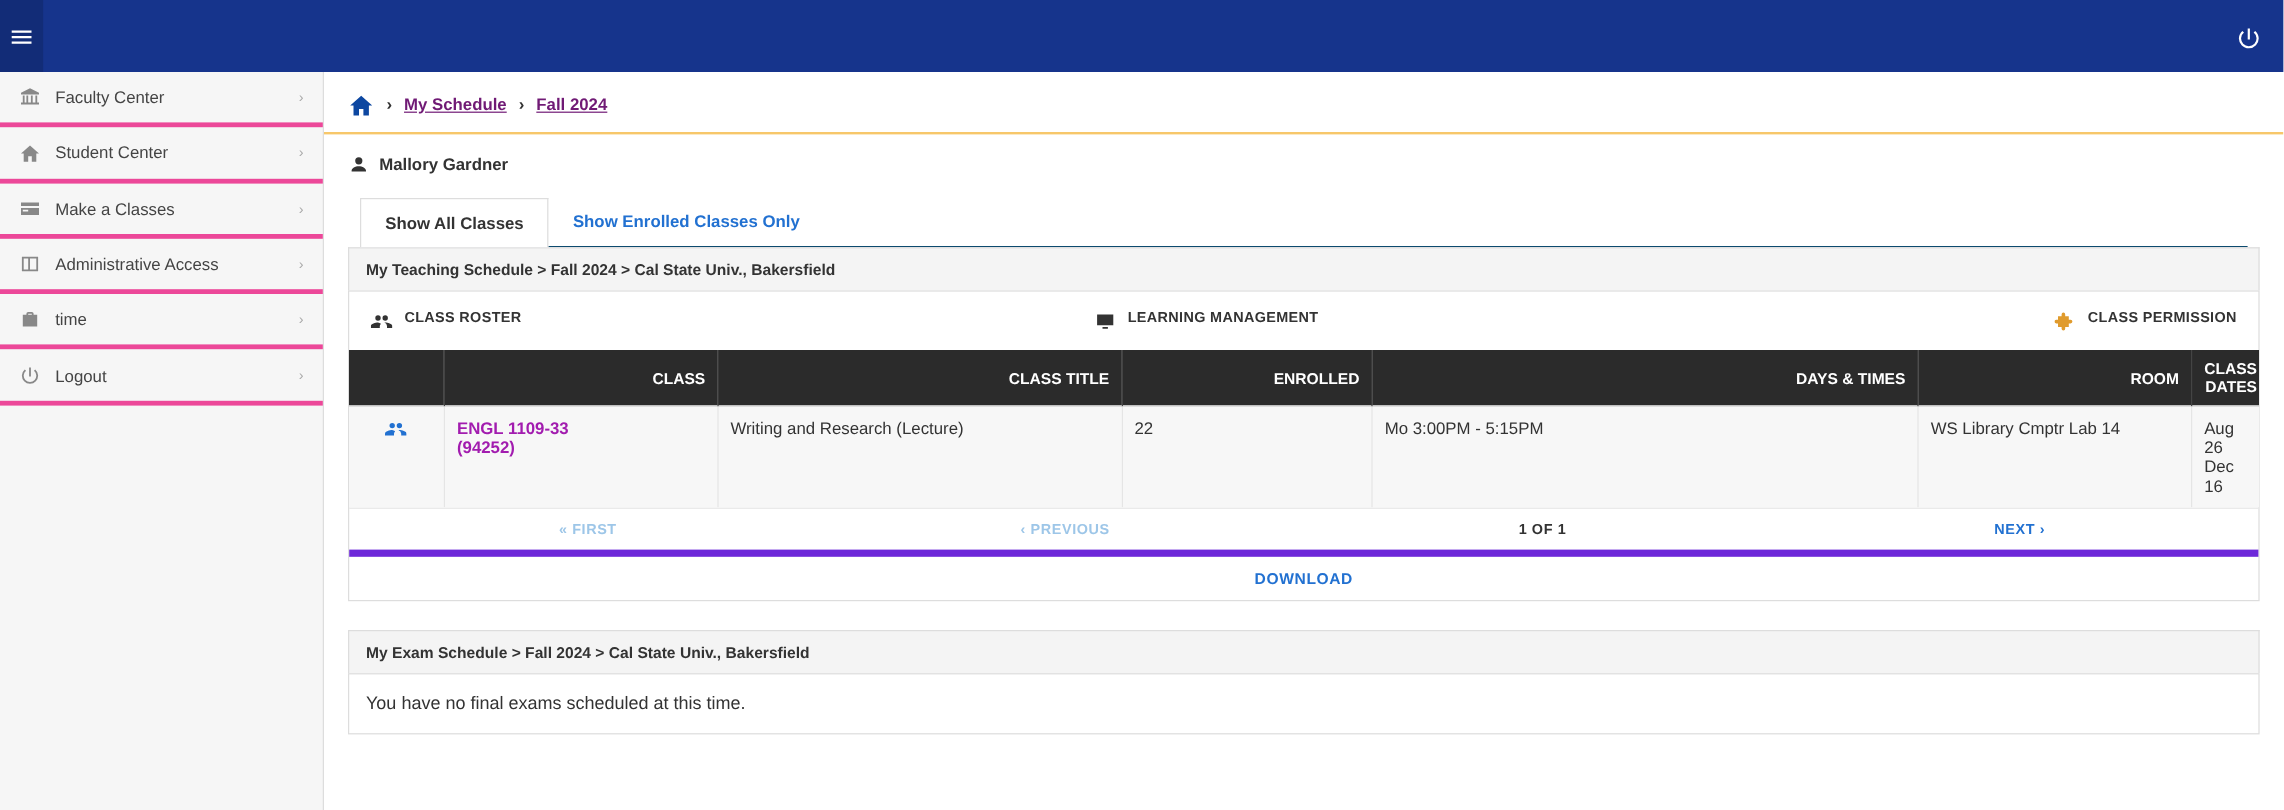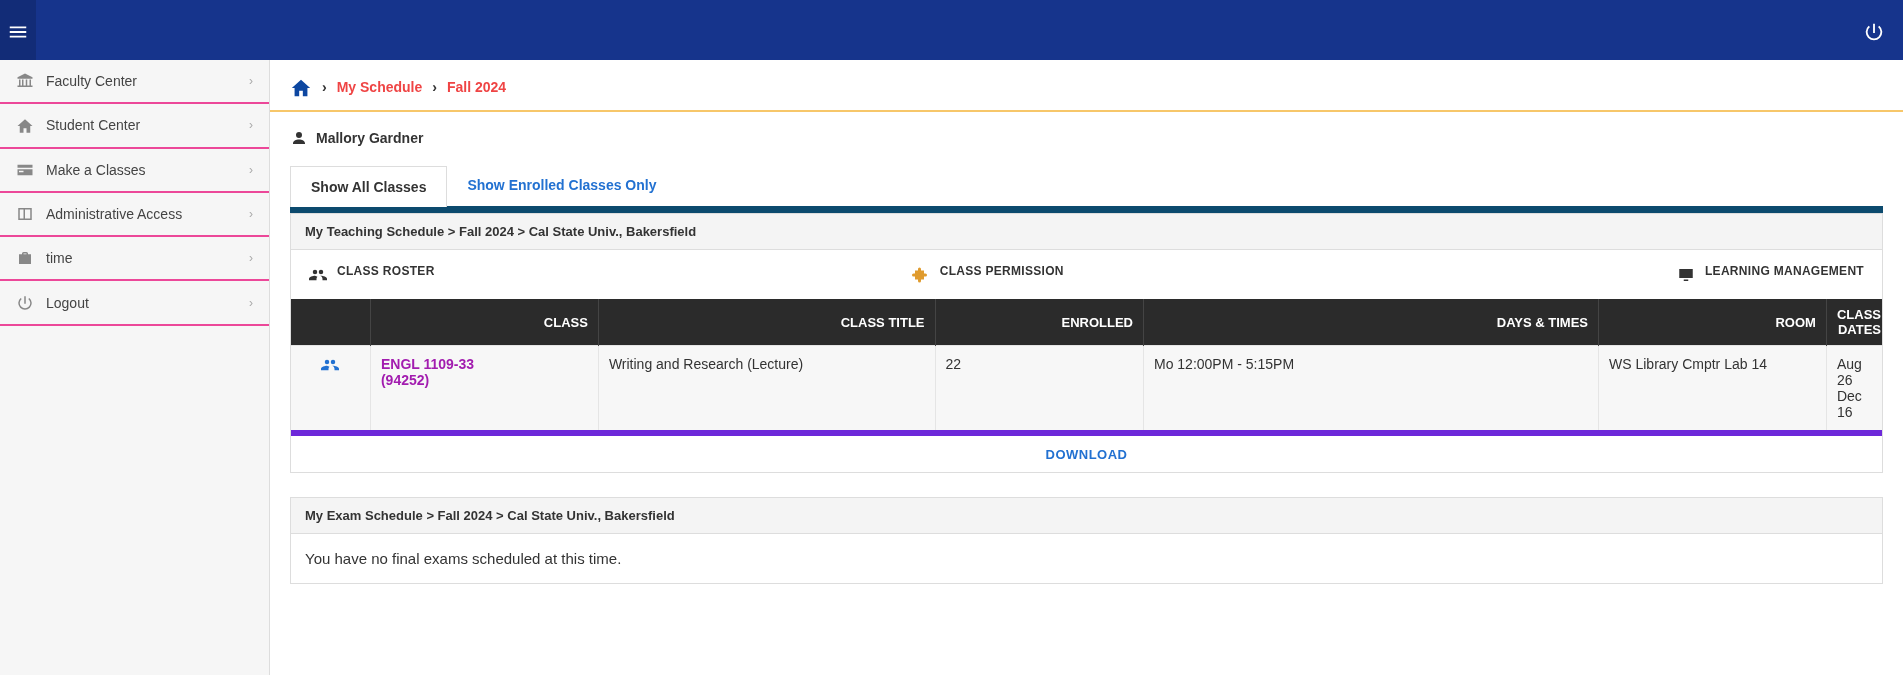--- a/index.html
+++ b/index.html
@@ -5,37 +5,37 @@
 * { box-sizing: border-box; margin: 0; padding: 0; }
 body { font-family: Arial, Helvetica, sans-serif; font-size: 14px; color: #333; background: #fff; }
 
 .topbar { background: #16348c; height: 60px; display: flex; align-items: center; justify-content: space-between; }
 .hamburger-box { width: 36px; height: 60px; display: flex; align-items: center; justify-content: center; background: rgba(0,0,0,0.15); }
 .hamburger-icon { color: #fff; font-size: 24px; cursor: pointer; }
 .power-icon { color: #fff; margin-right: 18px; font-size: 26px; cursor: pointer; }
 
 .layout { display: flex; }
 .sidebar { width: 270px; background: #f6f6f6; border-right: 1px solid #ddd; min-height: calc(100vh - 60px); }
-.side-item { display: flex; align-items: center; justify-content: space-between; padding: 12px 16px; border-bottom: 2px solid #ec4899; color: #444; cursor: pointer; text-align: center; }
+.side-item { display: flex; align-items: center; justify-content: space-between; padding: 12px 16px; border-bottom: 4px solid #ec4899; color: #444; cursor: pointer; text-align: center; }
 .side-left { display: flex; align-items: center; gap: 12px; }
 .side-icon { color: #888; width: 18px; text-align: center; }
 .chev { color: #aaa; font-size: 12px; }
 
 .main { flex: 1; padding: 0 0 40px 0; overflow-x: hidden; }
 .breadcrumb { display: flex; align-items: center; gap: 10px; padding: 14px 20px 10px 20px; border-bottom: 2px solid #f7c76a; }
 .home-ic { color: #0d47a1; font-size: 22px; }
 .bc-sep { color: #333; font-weight: bold; }
-.bc-link { color: #ef4444; font-weight: bold; }
+.bc-link { color: #701a75; font-weight: bold; text-decoration: underline; }
 
 .user-row { display: flex; align-items: center; gap: 8px; padding: 16px 20px 18px 20px; font-weight: bold; }
 .user-ic { font-size: 15px; }
 .tab { padding: 12px 20px; border: 1px solid #ddd; border-bottom: none; background: #fff; font-weight: bold; font-size: 14px; cursor: pointer; }
 .tab.active { border-top: 1px solid #ddd; position: relative; top: 1px; background: #fff; }
 .tab.inactive { border: none; color: #2271d1; background: transparent; font-weight: bold; }
-.tabs-wrap { display: flex; border-bottom: 7px solid #0c4a6e; margin: 0 20px; }
+.tabs-wrap { display: flex; border-bottom: 1px solid #0c4a6e; margin: 0 30px; }
 
 .section-head { background: #f4f4f4; border: 1px solid #ddd; border-bottom: none; padding: 10px 14px; font-weight: bold; font-size: 13px; margin: 0 20px; }
 .section-body { border: 1px solid #ddd; margin: 0 20px 18px 20px; padding: 0 0 0 0; }
 
 .legend-row { display: flex; align-items: center; padding: 14px 18px; gap: 20px; }
 .legend-item { display: flex; align-items: flex-start; gap: 10px; font-weight: bold; font-size: 12px; letter-spacing: 0.3px; flex: 1; }
 .legend-item:last-child { justify-content: flex-end; flex: 0.6; }
 .leg-ic { font-size: 18px; }
 
 .table-wrap { overflow-x: auto; }
@@ -163,30 +163,30 @@
     <div class="section-head">My Teaching Schedule &gt; Fall 2024 &gt; Cal State Univ., Bakersfield</div>
     <div class="section-body">
       <div class="legend-row">
         <div class="legend-item">
           <span class="leg-ic"><svg class="icon" viewBox="0 0 24 24">
                 <path d="M16 11a3 3 0 1 0-3-3 3 3 0 0 0 3 3zM8 11a3 3 0 1 0-3-3 3 3 0 0 0 3 3zm0 2c-2.67 0-8 1.34-8 4v2h10v-2c0-1 .46-1.95 1.28-2.75A14.7 14.7 0 0 0 8 13zm8 0c-.29 0-.62.02-.97.05A4.49 4.49 0 0 1 18 17v2h6v-2c0-2.66-5.33-4-8-4z"></path>
               </svg></span>
           <span>CLASS ROSTER</span>
         </div>
         <div class="legend-item">
+          <span class="leg-ic"><svg class="icon" viewBox="0 0 24 24">
+                <path d="M3 4h18v12H3V4zm6 14h6v2H9v-2z"></path>
+              </svg></span>
+          <span>LEARNING MANAGEMENT</span>
+        </div>
+        <div class="legend-item">
           <span class="leg-ic" style="color:#e09b2d"><svg class="icon" viewBox="0 0 24 24">
                 <path d="M10 2a2 2 0 0 1 2 2v2h4v4h2a2 2 0 1 1 0 4h-2v4h-4v2a2 2 0 1 1-4 0v-2H4v-4H2a2 2 0 1 1 0-4h2V6h4V4a2 2 0 0 1 2-2z"></path>
               </svg></span>
           <span>CLASS PERMISSION</span>
-        </div>
-        <div class="legend-item">
-          <span class="leg-ic"><svg class="icon" viewBox="0 0 24 24">
-                <path d="M3 4h18v12H3V4zm6 14h6v2H9v-2z"></path>
-              </svg></span>
-          <span>LEARNING MANAGEMENT</span>
         </div>
       </div>
 
       <div class="table-wrap">
       <table class="schedule">
         <thead>
           <tr>
             <th style="width:80px"></th>
             <th style="width:230px">CLASS</th>
             <th style="width:340px">CLASS TITLE</th>
@@ -202,31 +202,37 @@
                     <path d="M16 11a3 3 0 1 0-3-3 3 3 0 0 0 3 3zM8 11a3 3 0 1 0-3-3 3 3 0 0 0 3 3zm0 2c-2.67 0-8 1.34-8 4v2h10v-2c0-1 .46-1.95 1.28-2.75A14.7 14.7 0 0 0 8 13zm8 0c-.29 0-.62.02-.97.05A4.49 4.49 0 0 1 18 17v2h6v-2c0-2.66-5.33-4-8-4z"></path>
                   </svg></td>
             <td>
               <a href="#" class="class-link">
                 <span>ENGL 1109-33</span><br>
                 <span>(94252)</span>
               </a>
             </td>
             <td>Writing and Research (Lecture)</td>
             <td>22</td>
-            <td>Mo 12:00PM - 5:15PM</td>
+            <td>Mo 3:00PM - 5:15PM</td>
             <td>WS Library Cmptr Lab 14</td>
             <td>
               <span>Aug 26</span><br>
               <span>Dec 16</span>
             </td>
           </tr>
         </tbody>
       </table>
       </div>
 
+      <div class="pager">
+        <div class="pager-cell pager-disabled">« FIRST</div>
+        <div class="pager-cell pager-disabled">‹ PREVIOUS</div>
+        <div class="pager-cell pager-strong">1 OF 1</div>
+        <div class="pager-cell pager-link">NEXT ›</div>
+      </div>
       <div class="download-row">
         <span class="download-link">DOWNLOAD</span>
       </div>
     </div>
 
     <div class="exam-head">My Exam Schedule &gt; Fall 2024 &gt; Cal State Univ., Bakersfield</div>
     <div class="exam-body">You have no final exams scheduled at this time.</div>
   </div>
 </div>
 

